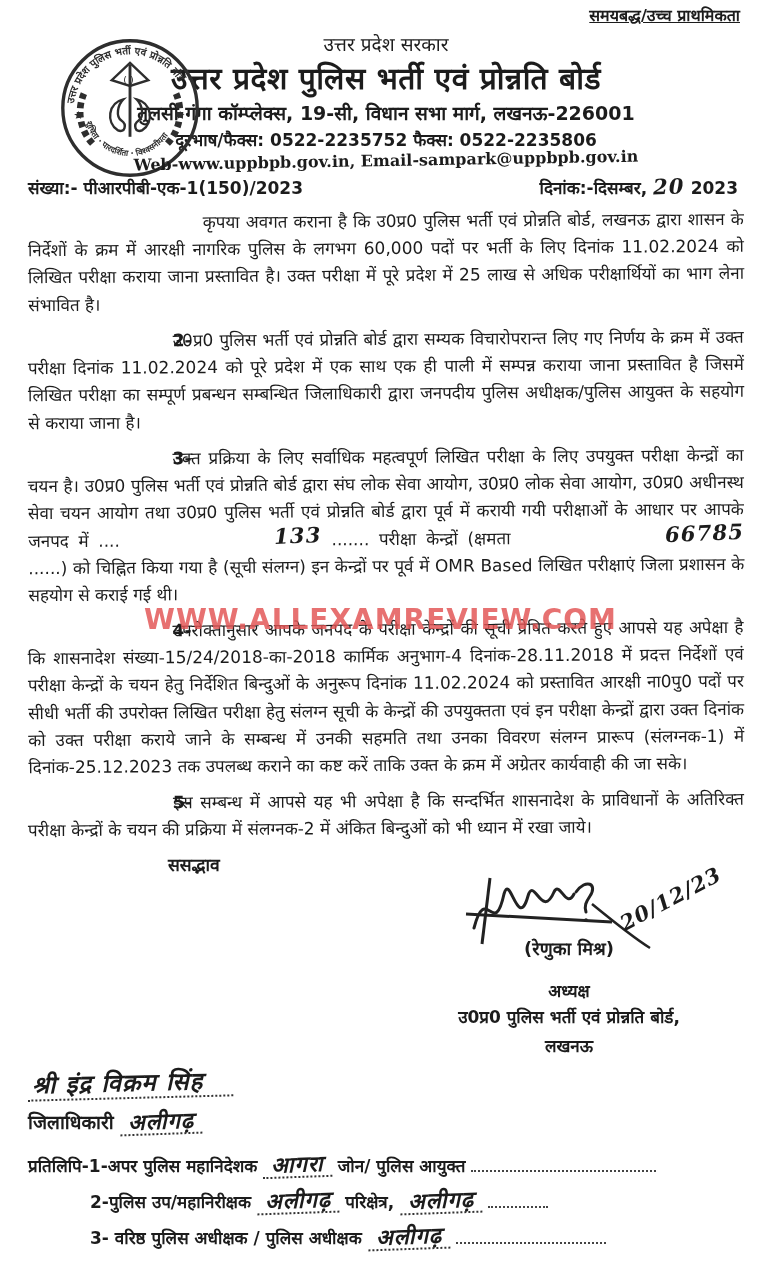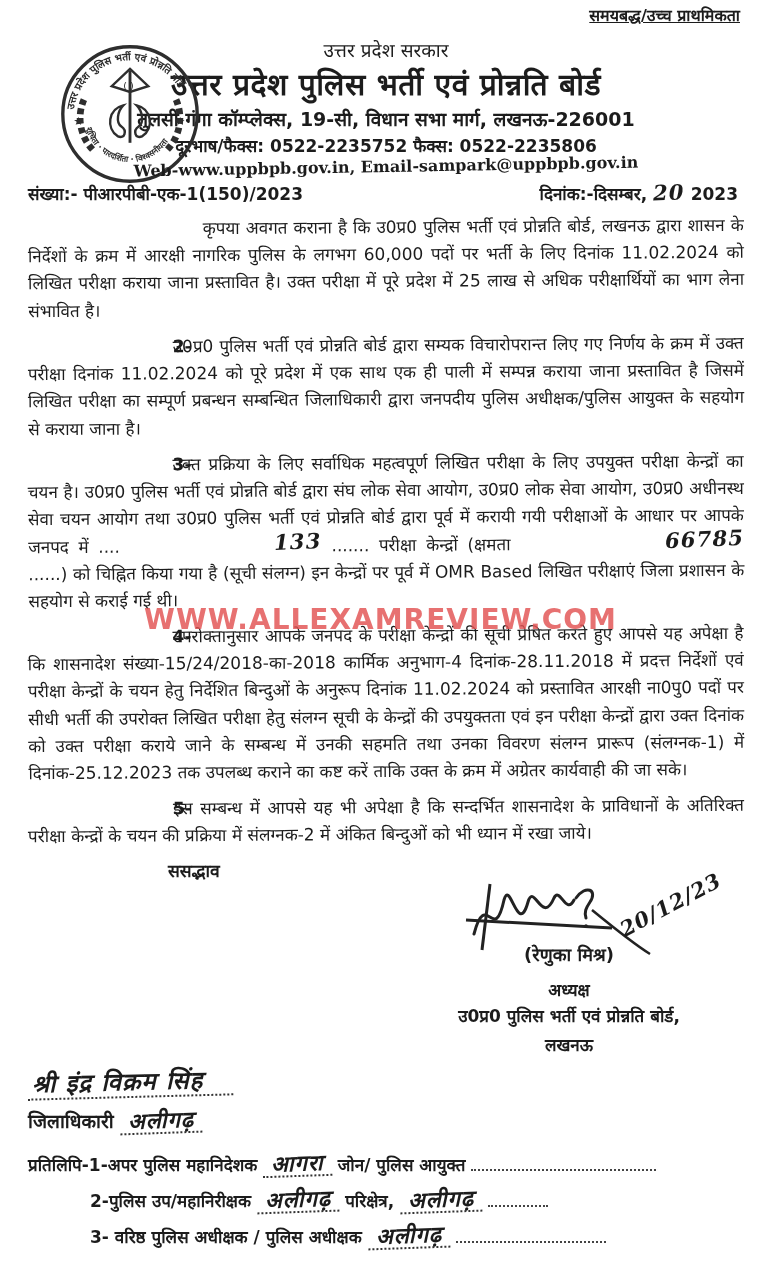--- a/index.html
+++ b/index.html
@@ -16,21 +16,21 @@
   }
   .priority{
     text-align:right;
     font-size:16px;font-weight:bold;
     text-decoration:underline;
     margin:4px 4px 2px 0;
   }
   
   .header{position:relative;text-align:center;line-height:1.3;}
   .seal{position:absolute;left:28px;top:4px;width:148px;height:144px;}
-  .h-govt{font-size:19px;margin-top:12px;}
+  .h-govt{font-size:19px;margin-top:6px;}
   .h-board{font-size:30px;font-weight:bold;margin-top:2px;letter-spacing:0.5px;}
   .h-addr{font-size:19px;font-weight:bold;margin-top:3px;}
   .h-phone{font-size:17px;font-weight:bold;margin-top:4px;}
   .h-web{font-size:16px;font-weight:bold;font-family:"DejaVu Serif","Liberation Serif",serif;transform:rotate(-1deg);}
   .ref-row{
     display:flex;justify-content:space-between;align-items:baseline;
     font-size:17px;font-weight:bold;margin-top:4px;
   }
   .ref-date{margin-right:6px;}
   
@@ -82,21 +82,21 @@
   .sign-row{display:flex;margin-top:10px;flex-direction:column;}
   .closing{font-size:17.5px;font-weight:bold;margin-left:140px;flex:0 0 auto;}
   .sign-block{margin-left:auto;width:350px;text-align:center;position:relative;margin-top:-6px;}
   .scribble{display:block;margin:0 auto;position:relative;left:10px;}
   .sig-date{
     position:absolute;right:18px;top:18px;
     transform:rotate(-28deg);
     font-size:21px;
   }
   .sig-name{font-size:18px;font-weight:bold;margin-top:-14px;}
-  .sig-title{font-size:17px;font-weight:bold;margin-top:12px;}
+  .sig-title{font-size:17px;font-weight:bold;margin-top:19px;}
   .sig-org{font-size:17px;font-weight:bold;margin-top:3px;}
   .sig-place{font-size:17px;font-weight:bold;margin-top:6px;}
   
   .addressee{margin-top:14px;}
   .addr-name{
     font-size:24px;
     border-bottom:2px dotted #333;
     display:inline-block;
     padding:0 30px 2px 4px;
     transform:rotate(-1.5deg);

